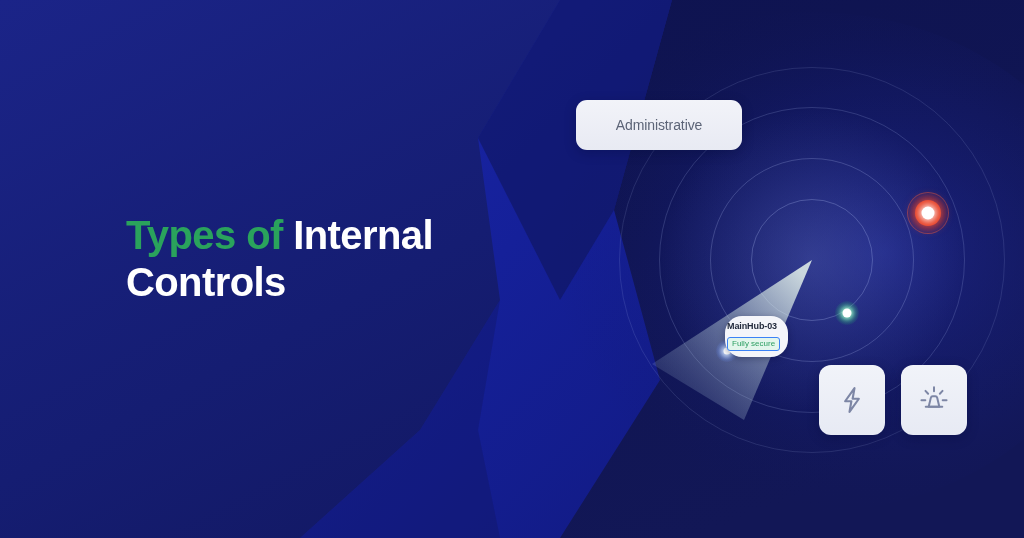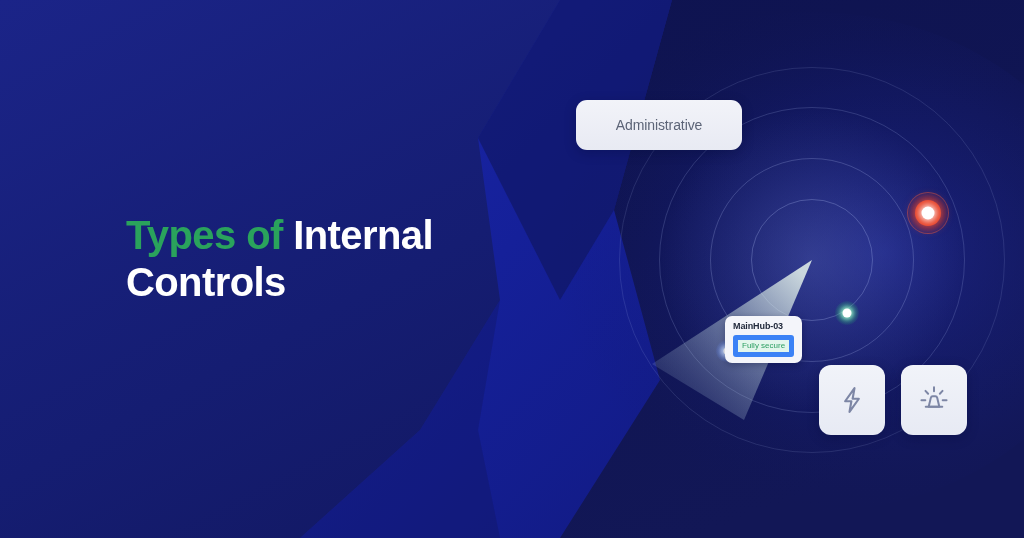--- a/index.html
+++ b/index.html
@@ -121,40 +121,40 @@
     transform:translate(-50%,-50%);
     background:#ffffff;
     box-shadow:0 0 5px 2px rgba(215,230,255,0.95);
   }
 
   
   .tooltip {
     position:absolute;
     left:725px; top:316px;
     background:#f4f5fa;
-    border-radius:7px;
-    padding:5px 8px 6px 8px;
+    border-radius:17px;
+    padding:5px 8px 6px 2px;
     box-shadow:0 2px 7px rgba(4,10,50,0.35);
     z-index:24;
   }
   .tooltip-title {
     font-size:9px;
     font-weight:bold;
     color:#222a3c;
     letter-spacing:-0.1px;
     white-space:nowrap;
     line-height:1.2;
   }
   .tooltip-badge {
     margin-top:3px;
     display:inline-block;
     font-size:8px;
     color:#2c9f62;
     background:#e3f6ec;
-    border:5px solid #3b82f6;
+    border:1px solid #3b82f6;
     border-radius:3px;
     padding:1px 4px 2px 4px;
     line-height:1.15;
     white-space:nowrap;
   }
 
   
   .pill {
     position:absolute;
     background:linear-gradient(180deg,#f2f3f9 0%,#e8eaf3 100%);

